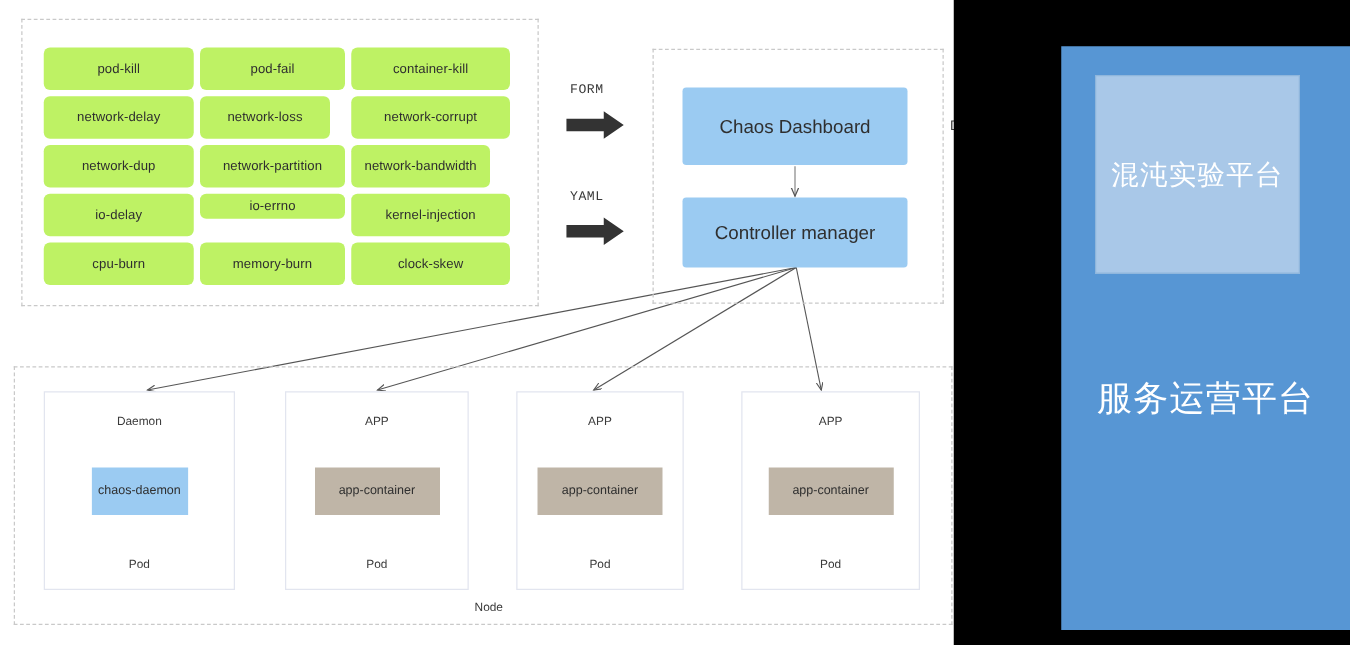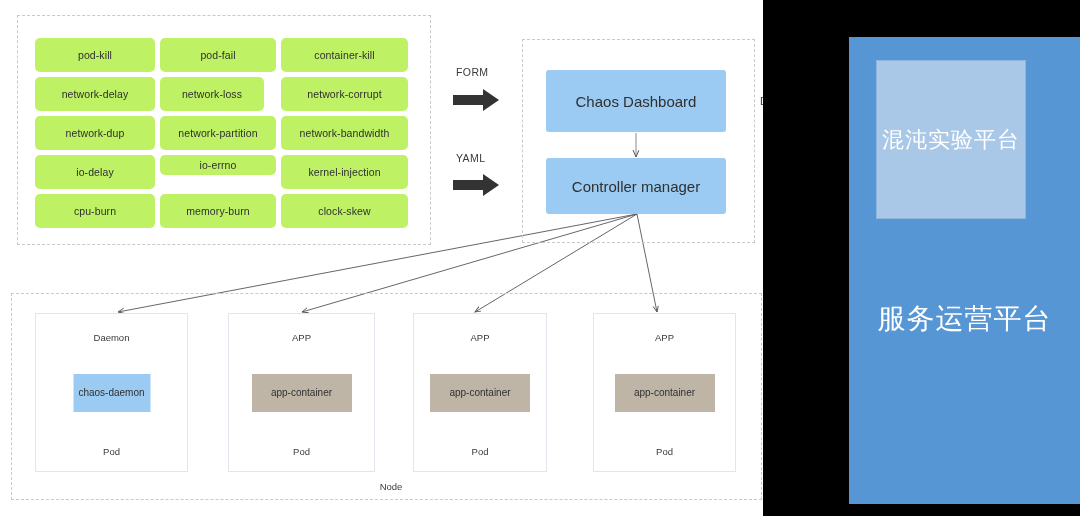--- a/index.html
+++ b/index.html
@@ -16,21 +16,21 @@
         display:flex;align-items:center;justify-content:center;
         font-size:10.5px;color:#2f2f2f;text-align:center;box-sizing:border-box;
         letter-spacing:.1px;}
 
   
   .bluebox{position:absolute;background:#9BCBF2;border-radius:3px;
            display:flex;align-items:center;justify-content:center;
            font-size:15px;color:#2f2f2f;box-sizing:border-box;}
 
   
-  .io-label{position:absolute;font-size:10.5px;color:#3a3a3a;letter-spacing:.4px;}
+  .io-label{position:absolute;font-size:10.5px;color:#3a3a3a;letter-spacing:.4px;font-family:Liberation Mono, monospace;}
   .fat-arrow{position:absolute;}
 
   
   .cut-label{position:absolute;font-size:11px;color:#3a3a3a;white-space:nowrap;overflow:hidden;}
 
   
   .pod{position:absolute;border:1px solid #e2e5ef;background:#fff;box-sizing:border-box;}
   .pod-title{position:absolute;left:0;right:0;top:18px;text-align:center;font-size:9.5px;color:#3a3a3a;}
   .pod-foot{position:absolute;left:0;right:0;bottom:14px;text-align:center;font-size:9.5px;color:#3a3a3a;}
   .pod-inner{position:absolute;left:50%;top:50%;transform:translate(-50%,-50%);
@@ -75,21 +75,21 @@
   <div class="tile" style="left:35px;top:38px;width:120px;height:34px;">pod-kill</div>
   <div class="tile" style="left:160px;top:38px;width:116px;height:34px;">pod-fail</div>
   <div class="tile" style="left:281px;top:38px;width:127px;height:34px;">container-kill</div>
 
   <div class="tile" style="left:35px;top:77px;width:120px;height:34px;">network-delay</div>
   <div class="tile" style="left:160px;top:77px;width:104px;height:34px;">network-loss</div>
   <div class="tile" style="left:281px;top:77px;width:127px;height:34px;">network-corrupt</div>
 
   <div class="tile" style="left:35px;top:116px;width:120px;height:34px;">network-dup</div>
   <div class="tile" style="left:160px;top:116px;width:116px;height:34px;">network-partition</div>
-  <div class="tile" style="left:281px;top:116px;width:127px;height:34px;">network-bandwidth</div>
+  <div class="tile" style="left:281px;top:116px;width:111px;height:34px;">network-bandwidth</div>
 
   <div class="tile" style="left:35px;top:155px;width:120px;height:34px;">io-delay</div>
   <div class="tile" style="left:160px;top:155px;width:116px;height:20px;">io-errno</div>
   <div class="tile" style="left:281px;top:155px;width:127px;height:34px;">kernel-injection</div>
 
   <div class="tile" style="left:35px;top:194px;width:120px;height:34px;">cpu-burn</div>
   <div class="tile" style="left:160px;top:194px;width:116px;height:34px;">memory-burn</div>
   <div class="tile" style="left:281px;top:194px;width:127px;height:34px;">clock-skew</div>
 
   <div class="io-label" style="left:456px;top:66px;">FORM</div>
@@ -138,19 +138,19 @@
     <div class="pod-title">APP</div>
     <div class="pod-inner inner-tan" style="width:100px;height:38px;">app-container</div>
     <div class="pod-foot">Pod</div>
   </div>
 
   <div class="node-label" style="left:361px;top:481px;width:60px;">Node</div>
 
   <div class="black-band" style="left:763px;top:0px;width:317px;height:516px;"></div>
 
   <div class="blue-panel" style="left:849px;top:37px;width:231px;height:467px;">
-    <div class="blue-panel-inner" style="left:27px;top:23px;width:150px;height:159px;">
+    <div class="blue-panel-inner" style="left:27px;top:23px;width:164px;height:159px;">
       <span class="cn-text">混沌实验平台</span>
     </div>
     <div class="cn-text2" style="top:263px;">服务运营平台</div>
   </div>
 
 </div>
 
 </body></html>

